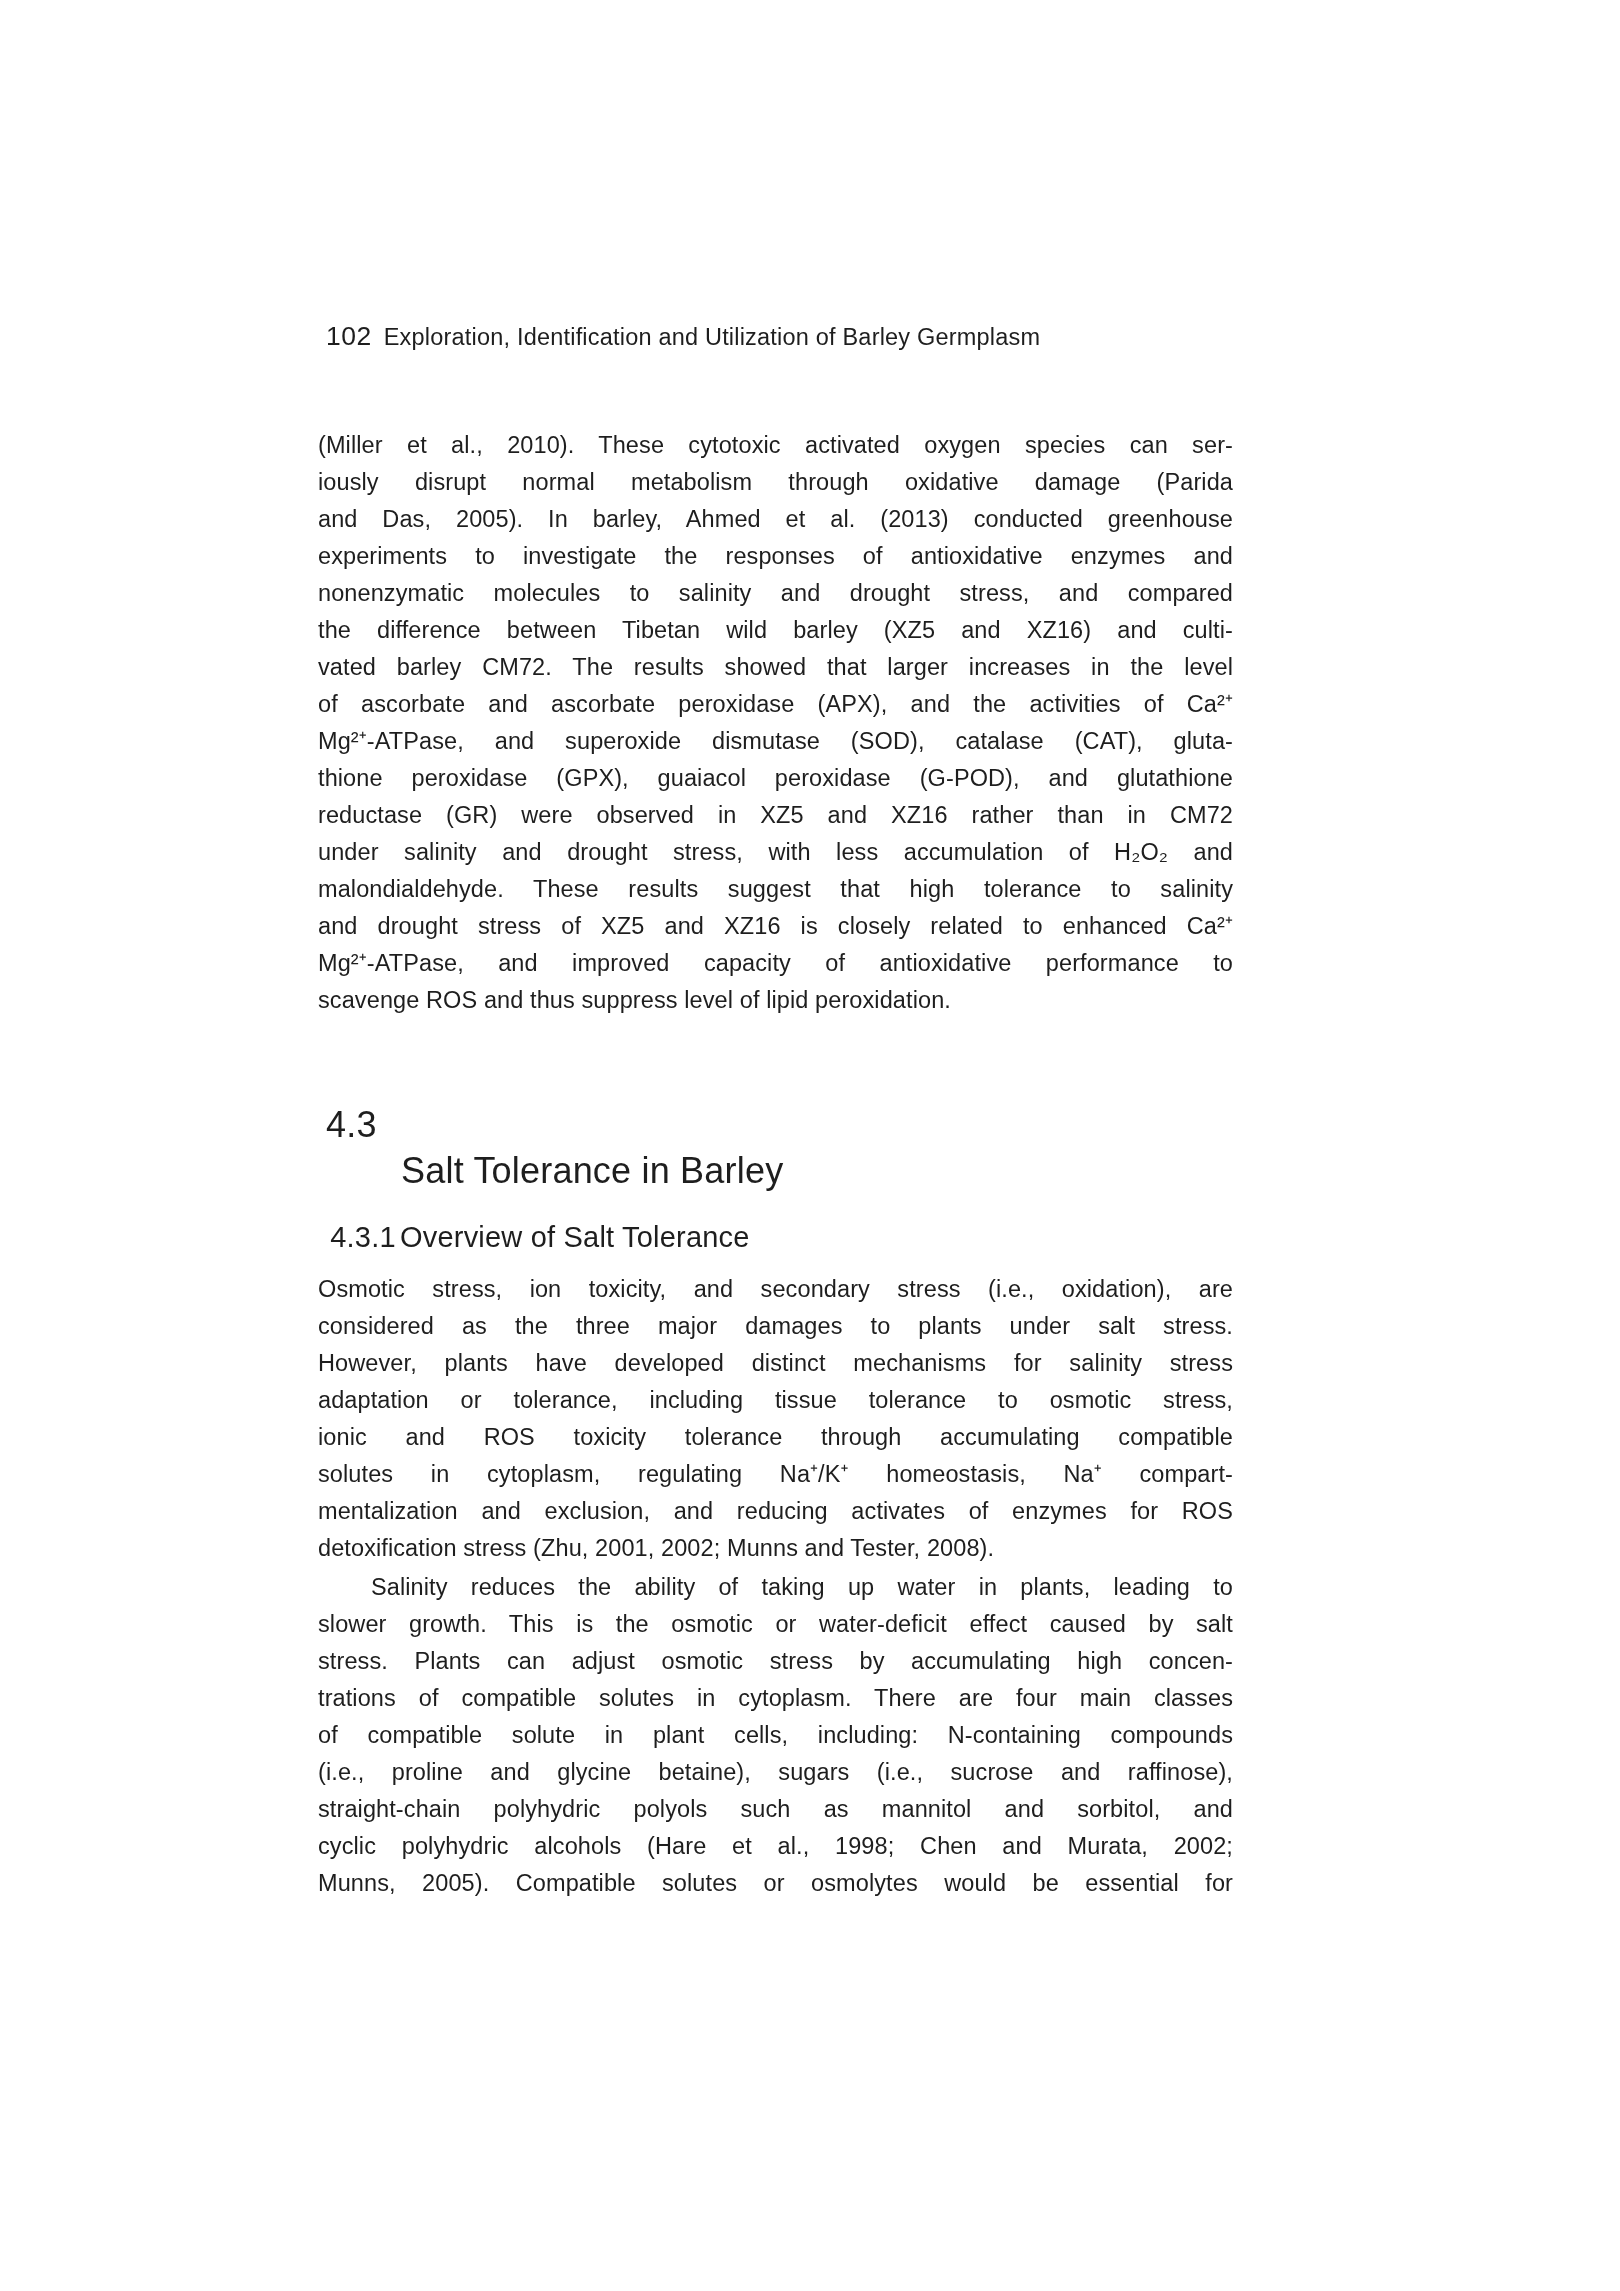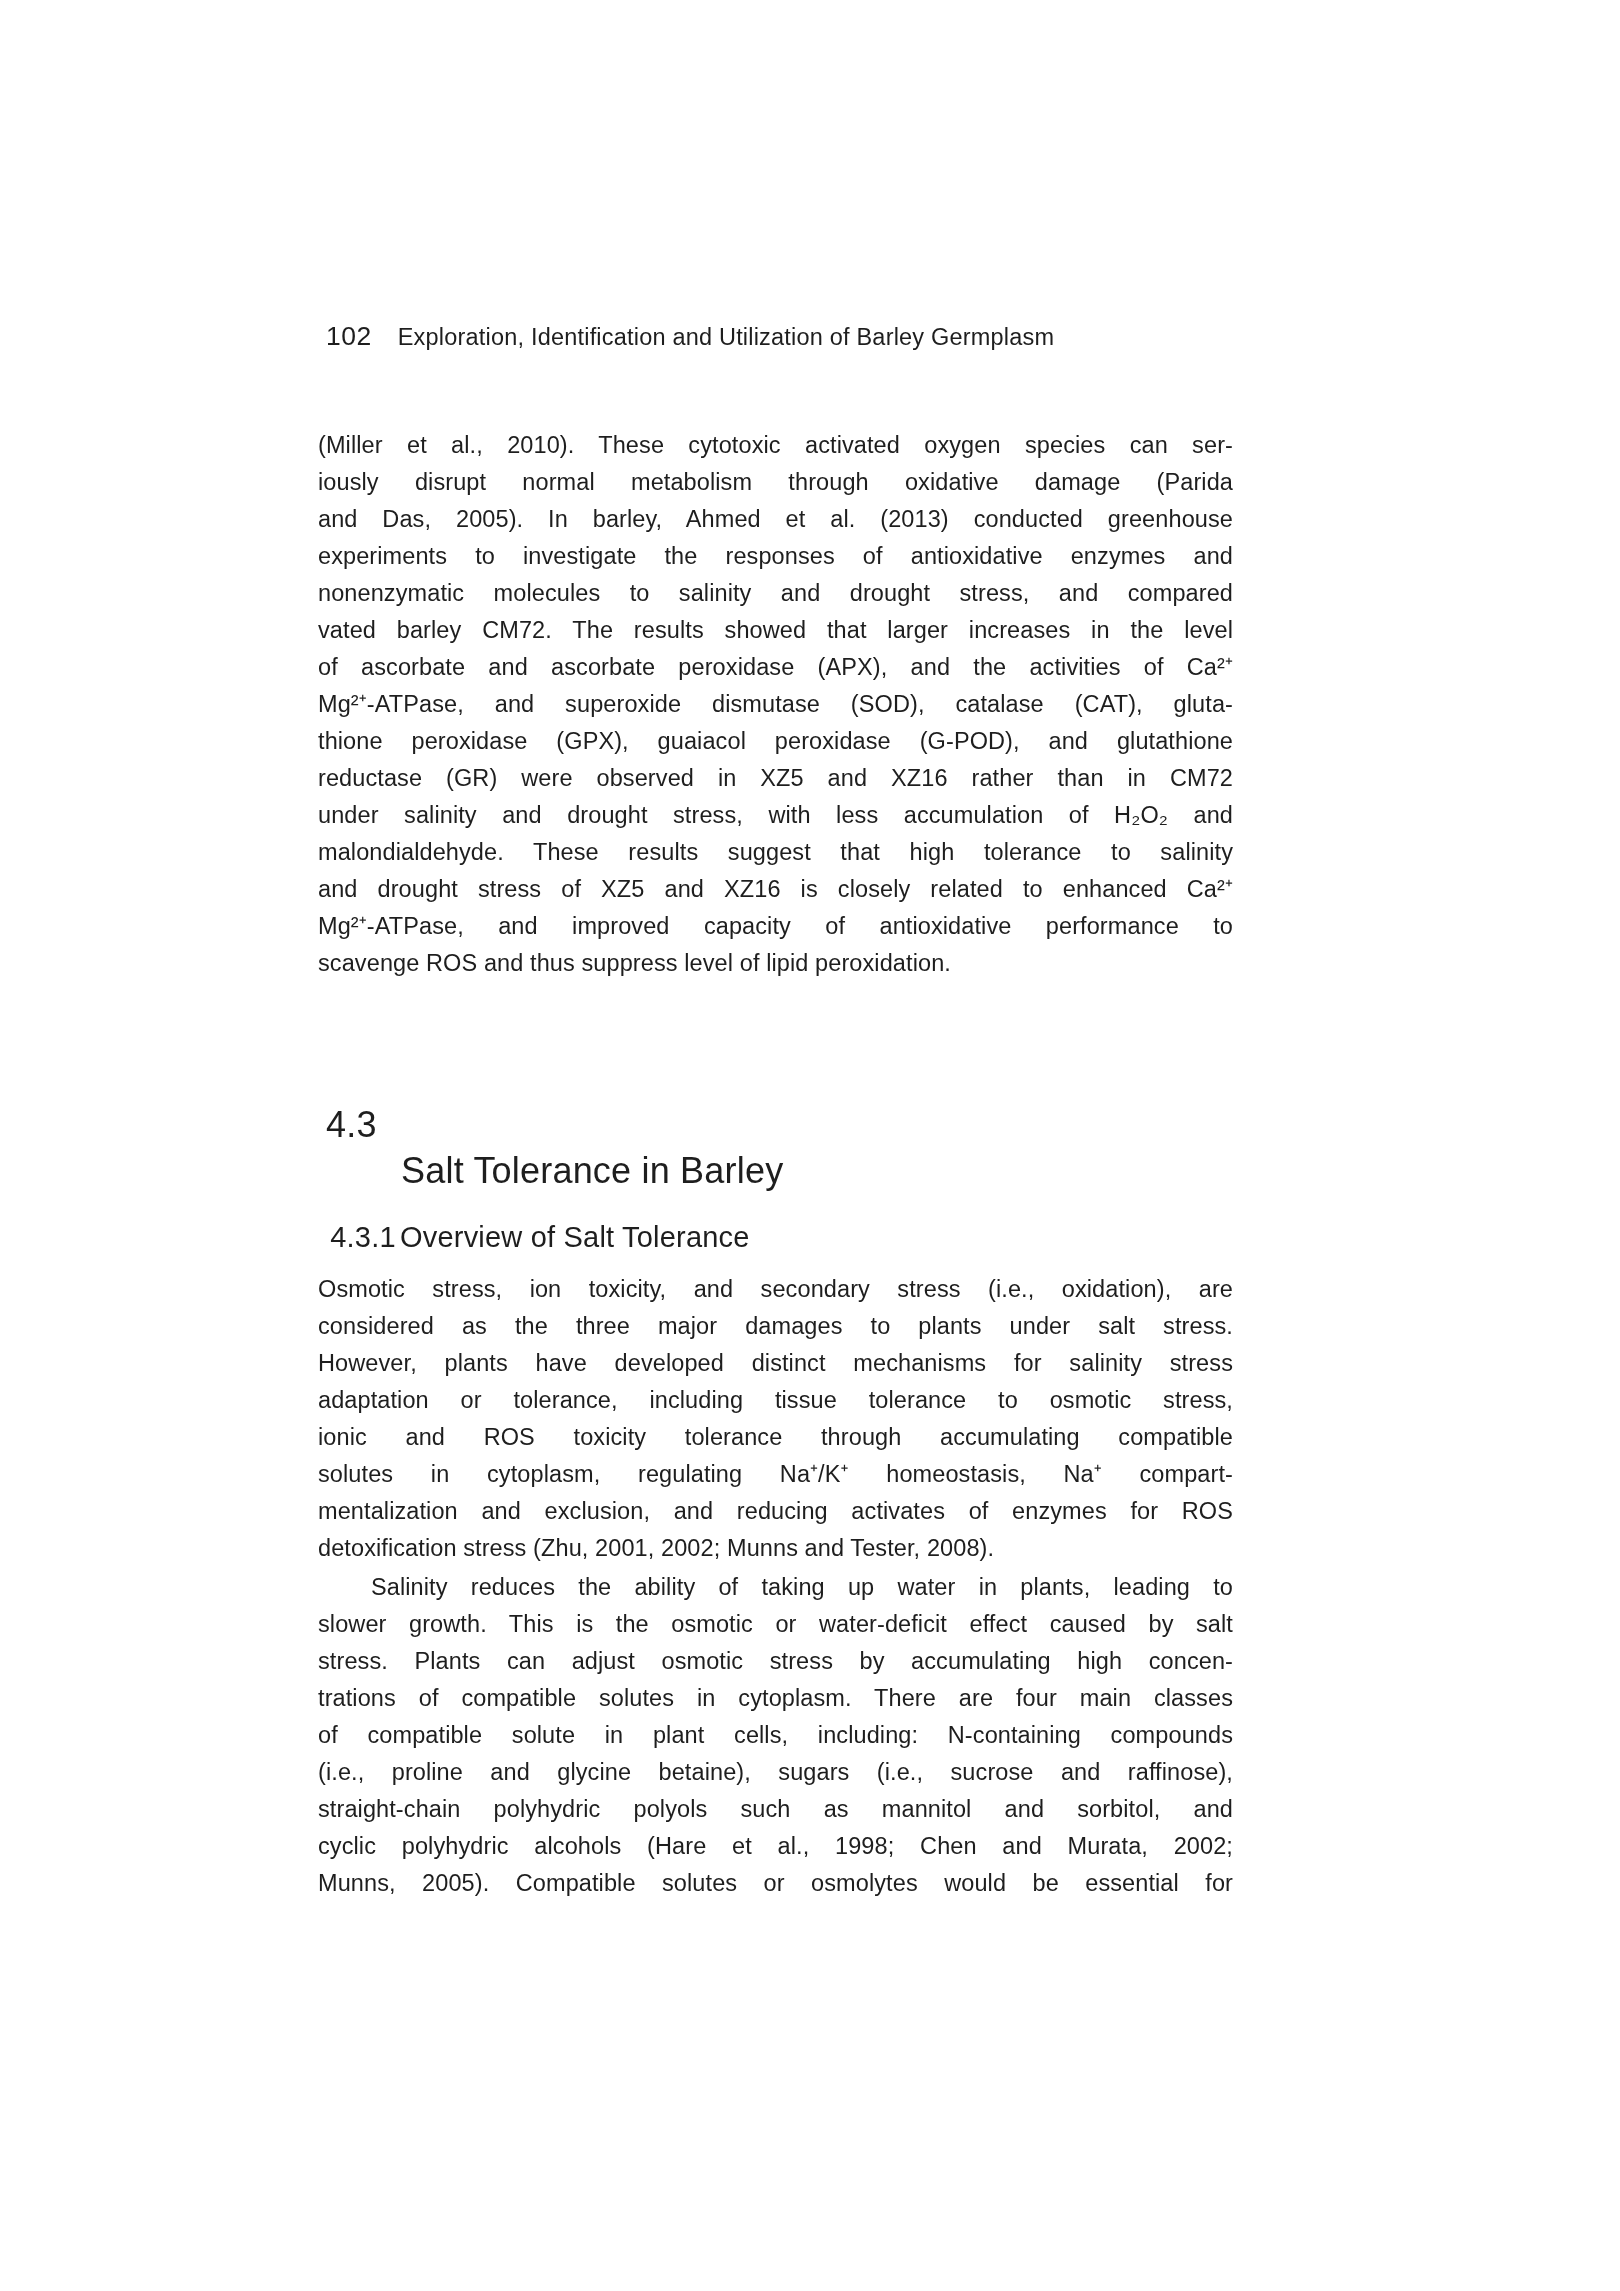--- a/index.html
+++ b/index.html
@@ -19,21 +19,21 @@
   }
 
   
   .page-header {
     position: absolute;
     top: 320px;
     left: 326px;
     width: 915px;
     display: flex;
     align-items: baseline;
-    gap: 26px;
+    gap: 12px;
     line-height: 33px;
     white-space: nowrap;
   }
   .page-number {
     font-size: 26.5px;
     letter-spacing: 0.5px;
   }
   .running-title {
     font-size: 23.5px;
     letter-spacing: 0.2px;
@@ -107,20 +107,21 @@
     <span class="page-number">102</span>
     <span class="running-title">Exploration, Identification and Utilization of Barley Germplasm</span>
   </div>
 
   <div class="body-block" id="paragraph-1">
       <div class="line">(Miller et al., 2010). These cytotoxic activated oxygen species can ser-</div>
       <div class="line">iously disrupt normal metabolism through oxidative damage (Parida</div>
       <div class="line">and Das, 2005). In barley, Ahmed et al. (2013) conducted greenhouse</div>
       <div class="line">experiments to investigate the responses of antioxidative enzymes and</div>
       <div class="line">nonenzymatic molecules to salinity and drought stress, and compared</div>
+      <div class="line">the difference between Tibetan wild barley (XZ5 and XZ16) and culti-</div>
       <div class="line">vated barley CM72. The results showed that larger increases in the level</div>
       <div class="line">of ascorbate and ascorbate peroxidase (APX), and the activities of Ca²⁺</div>
       <div class="line">Mg²⁺-ATPase, and superoxide dismutase (SOD), catalase (CAT), gluta-</div>
       <div class="line">thione peroxidase (GPX), guaiacol peroxidase (G-POD), and glutathione</div>
       <div class="line">reductase (GR) were observed in XZ5 and XZ16 rather than in CM72</div>
       <div class="line">under salinity and drought stress, with less accumulation of H₂O₂ and</div>
       <div class="line">malondialdehyde. These results suggest that high tolerance to salinity</div>
       <div class="line">and drought stress of XZ5 and XZ16 is closely related to enhanced Ca²⁺</div>
       <div class="line">Mg²⁺-ATPase, and improved capacity of antioxidative performance to</div>
       <div class="line last">scavenge ROS and thus suppress level of lipid peroxidation.</div>

